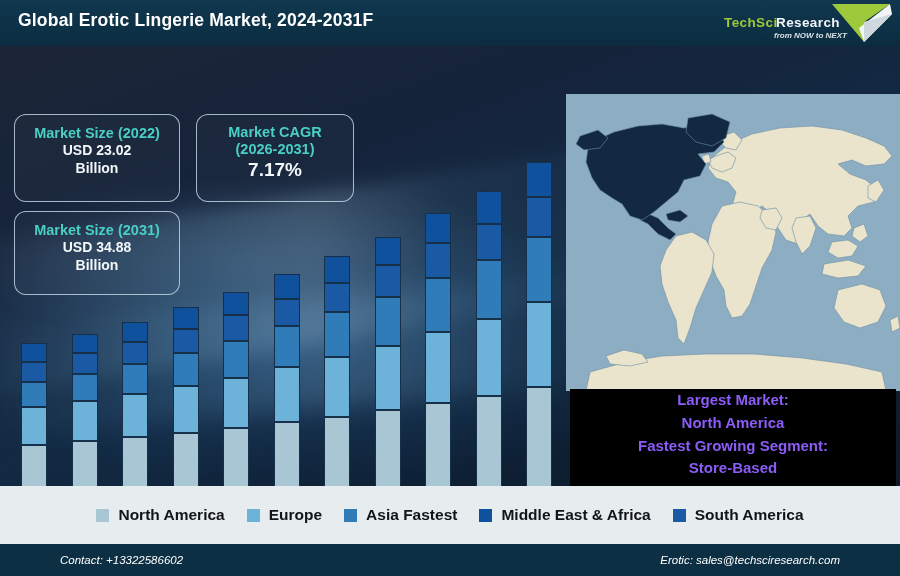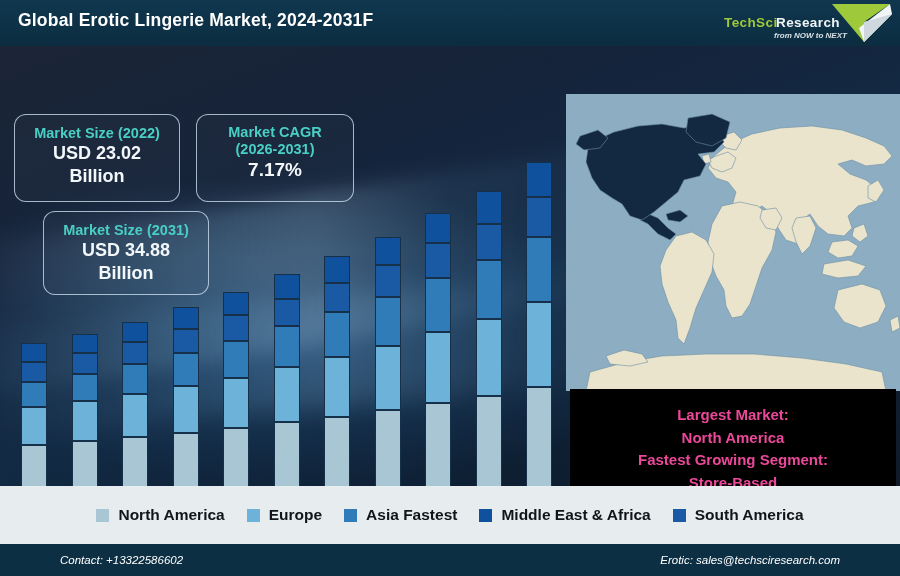--- a/index.html
+++ b/index.html
@@ -55,25 +55,25 @@
     border:1px solid rgba(205,225,240,.78);
     border-radius:12px;
     box-sizing:border-box;
     text-align:center;
     background:rgba(255,255,255,.025);
   }
   .card-label{
     color:#49cfc4;font-weight:bold;font-size:14.5px;line-height:1.18;
   }
   .card-value{
-    color:#f2f7fa;font-weight:bold;font-size:18px;line-height:1.25;
+    color:#f2f7fa;font-weight:bold;font-size:14px;line-height:1.25;
   }
   #card-size-2025{left:14px;top:68px;width:166px;height:88px;padding-top:10px;}
   #card-cagr{left:196px;top:68px;width:158px;height:88px;padding-top:9px;}
-  #card-size-2031{left:14px;top:165px;width:166px;height:84px;padding-top:10px;margin-left:29px;}
+  #card-size-2031{left:14px;top:165px;width:166px;height:84px;padding-top:10px;}
   #card-cagr .card-value{font-size:19px;}
 
   
   .chart{
     position:absolute;left:0;top:46px;width:566px;height:440px;
   }
   .bars{
     position:absolute;left:14px;bottom:30px;width:545px;height:370px;
     display:flex;align-items:flex-end;justify-content:space-between;
   }
@@ -89,22 +89,22 @@
   
   .map{
     position:absolute;left:566px;top:48px;width:334px;height:297px;
     background:#8cadc2;overflow:hidden;
   }
   .map svg{display:block;width:334px;height:297px;}
 
   
   .infobox{
     position:absolute;left:570px;top:343px;width:326px;height:106px;
-    background:#000000;color:#ec4899;
-    display:flex;flex-direction:column;align-items:center;justify-content:flex-end;
+    background:#000000;color:#8b5cf6;
+    display:flex;flex-direction:column;align-items:center;justify-content:flex-start;
     text-align:center;
   }
   .infoline{font-size:15px;font-weight:bold;line-height:1.52;}
 
   
   .legend{
     position:absolute;left:0;top:486px;width:900px;height:58px;
     background:#e7ecee;
     display:flex;align-items:center;justify-content:center;gap:22px;
     padding:0 12px;box-sizing:border-box;

